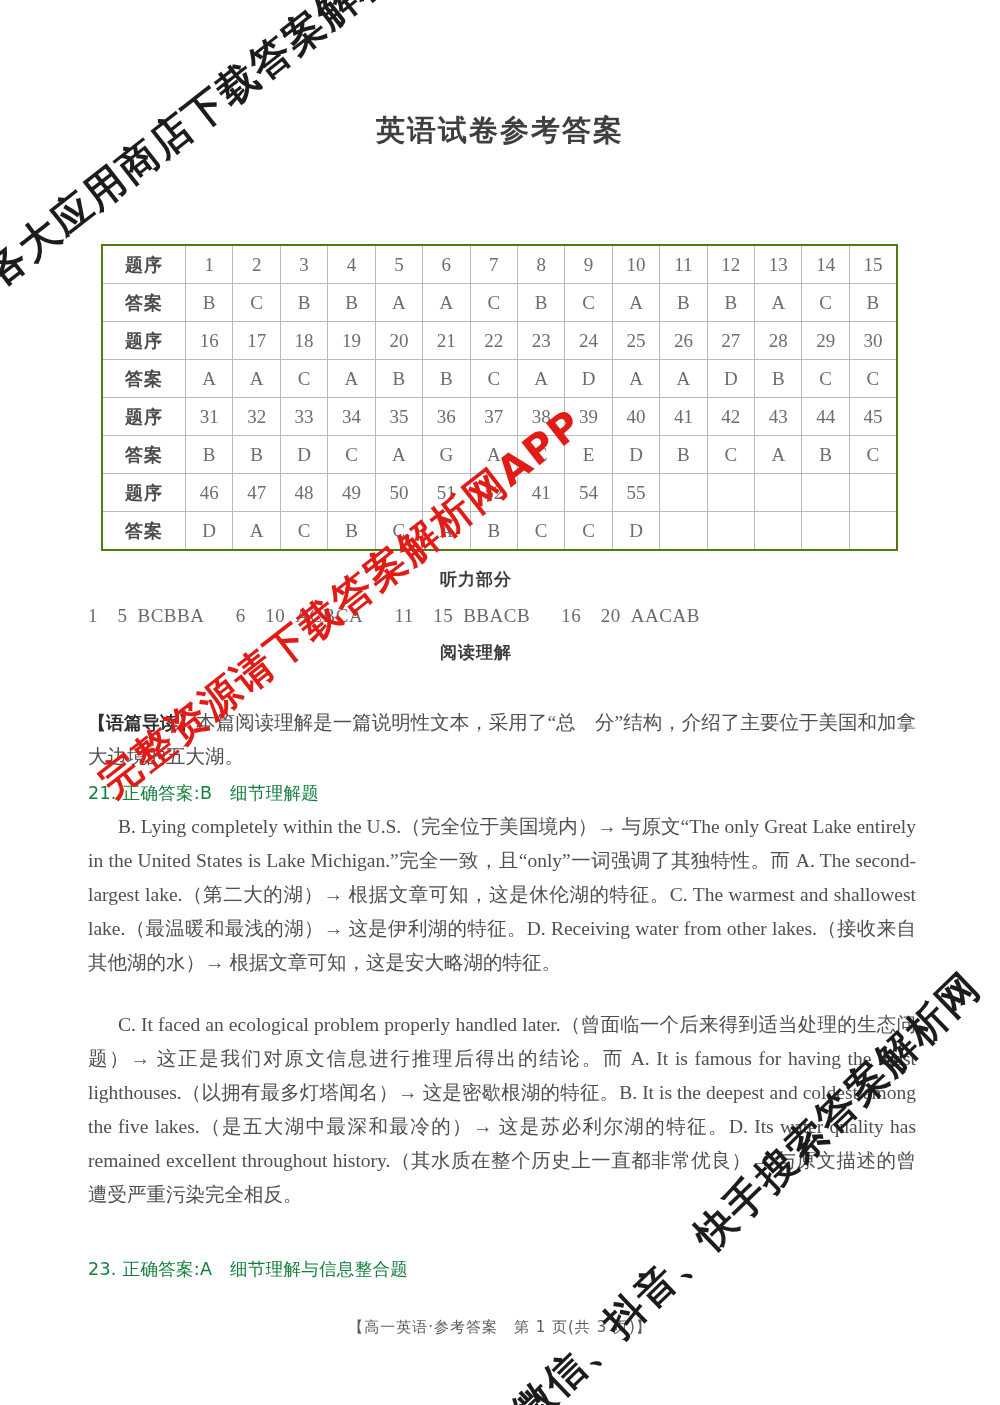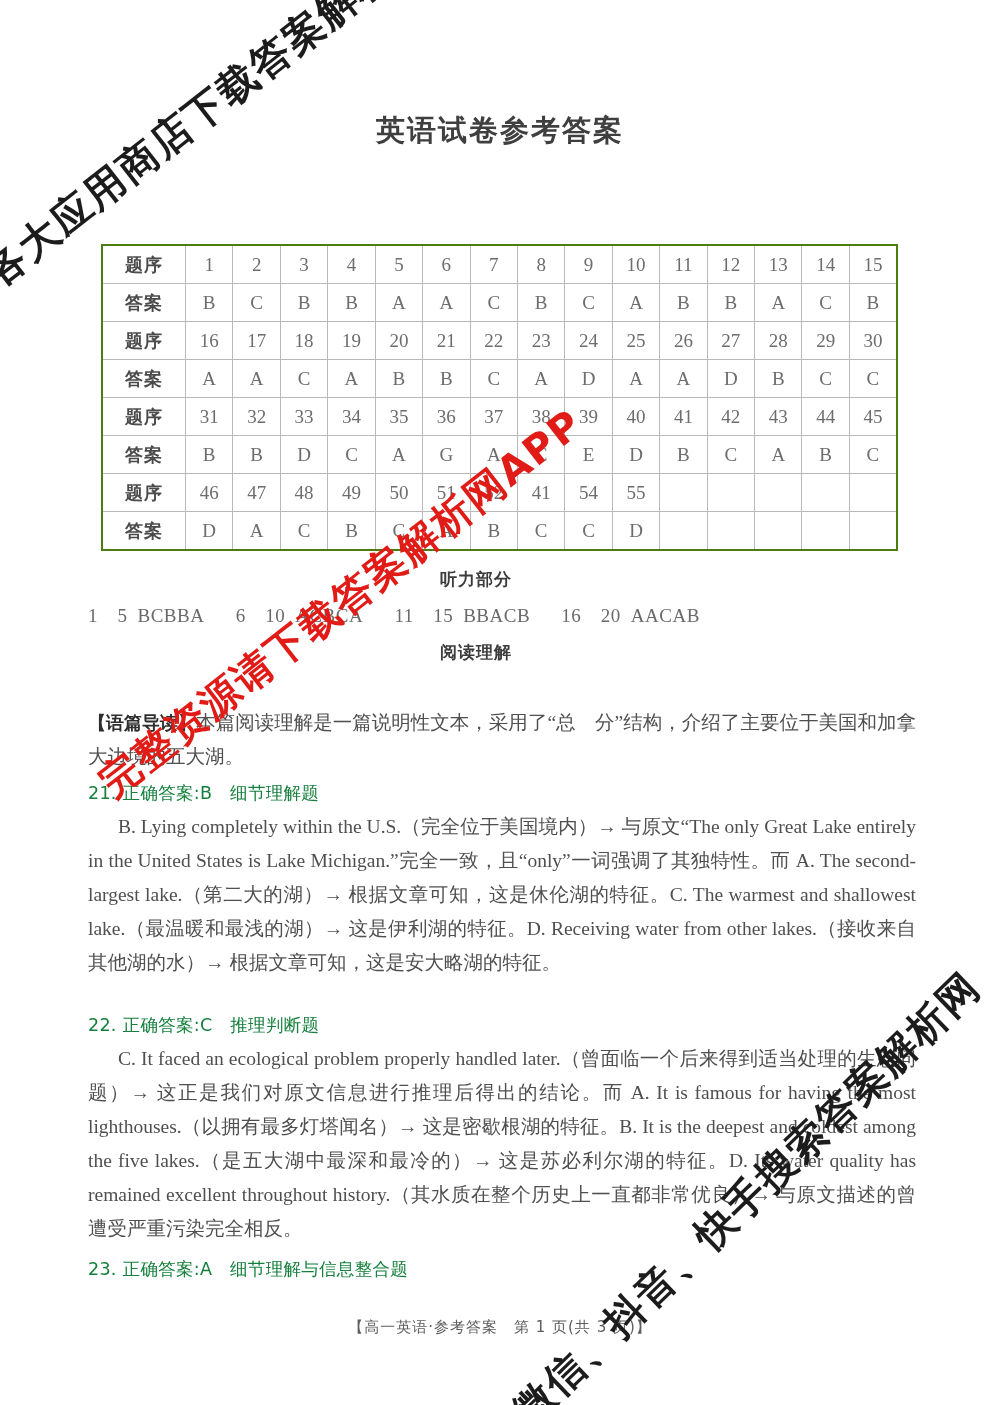--- a/index.html
+++ b/index.html
@@ -368,21 +368,20 @@
   <div class="body-text lead-para">
     <b>【语篇导读】</b><span>本篇阅读理解是一篇说明性文本，采用了“总 分”结构，介绍了主要位于美国和加拿大边境的五大湖。</span>
   </div>
 
   <div class="body-text q-block" id="q21">
     <div class="q-head">21. 正确答案:B 细节理解题</div>
     <div class="q-body">B. Lying completely within the U.S.（完全位于美国境内）→ 与原文“The only Great Lake entirely in the United States is Lake Michigan.”完全一致，且“only”一词强调了其独特性。而 A. The second-largest lake.（第二大的湖）→ 根据文章可知，这是休伦湖的特征。C. The warmest and shallowest lake.（最温暖和最浅的湖）→ 这是伊利湖的特征。D. Receiving water from other lakes.（接收来自其他湖的水）→ 根据文章可知，这是安大略湖的特征。</div>
   </div>
 
   <div class="body-text q-block" id="q22">
-    <div class="q-head">22. 正确答案:C 推理判断题</div>
     <div class="q-body">C. It faced an ecological problem properly handled later.（曾面临一个后来得到适当处理的生态问题）→ 这正是我们对原文信息进行推理后得出的结论。而 A. It is famous for having the most lighthouses.（以拥有最多灯塔闻名）→ 这是密歇根湖的特征。B. It is the deepest and coldest among the five lakes.（是五大湖中最深和最冷的）→ 这是苏必利尔湖的特征。D. Its water quality has remained excellent throughout history.（其水质在整个历史上一直都非常优良）→ 与原文描述的曾遭受严重污染完全相反。</div>
   </div>
 
   <div class="body-text q-block" id="q23">
     <div class="q-head">23. 正确答案:A 细节理解与信息整合题</div>
   </div>
 
   <div class="footer">【高一英语·参考答案 第 1 页(共 3 页)】</div>
 
   <div class="wm" id="wm-topleft">各大应用商店下载答案解析网APP</div>

